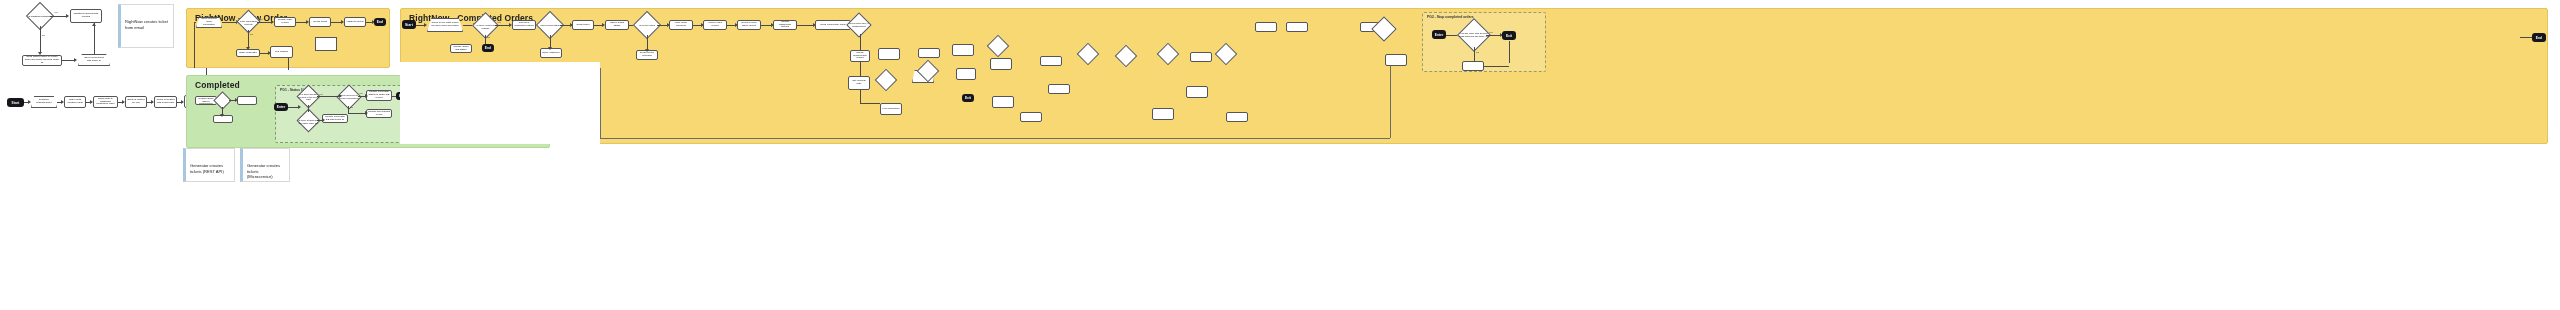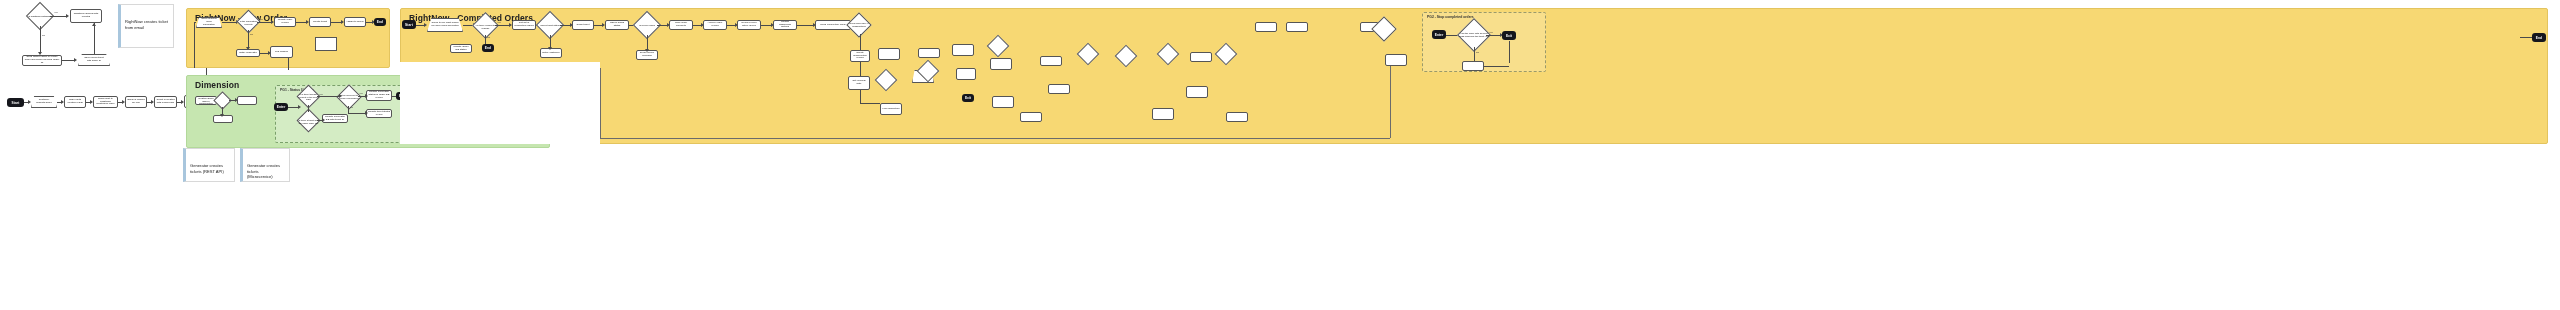--- a/index.html
+++ b/index.html
@@ -183,21 +183,21 @@
   <div class="box" style="left:270px;top:46px;width:23px;height:12px;">
     <span>Log change</span>
   </div>
   <div class="doc" style="left:315px;top:37px;width:22px;height:14px;"></div>
 
   <div class="ln lnv" style="left:194px;top:22px;height:46px;"></div>
   <div class="ln lnh" style="left:194px;top:22px;width:2px;"></div>
   <div class="ln lnv" style="left:288px;top:58px;height:12px;"></div>
 
   <div class="panel green" style="left:186px;top:75px;width:364px;height:73px;">
-    <div class="panel-title">Dimension</div>
+    <div class="panel-title">Completed</div>
   </div>
 
   <div class="subgroup ingreen" style="left:275px;top:85px;width:138px;height:58px;">
     <div class="subgroup-title">PG1 - Status Updates</div>
   </div>
 
   <div class="box" style="left:195px;top:96px;width:22px;height:9px;">
     <span>Generator creates Order DB for Subscription</span>
   </div>
   <div class="ln lnh" style="left:217px;top:100px;width:4px;"></div>

